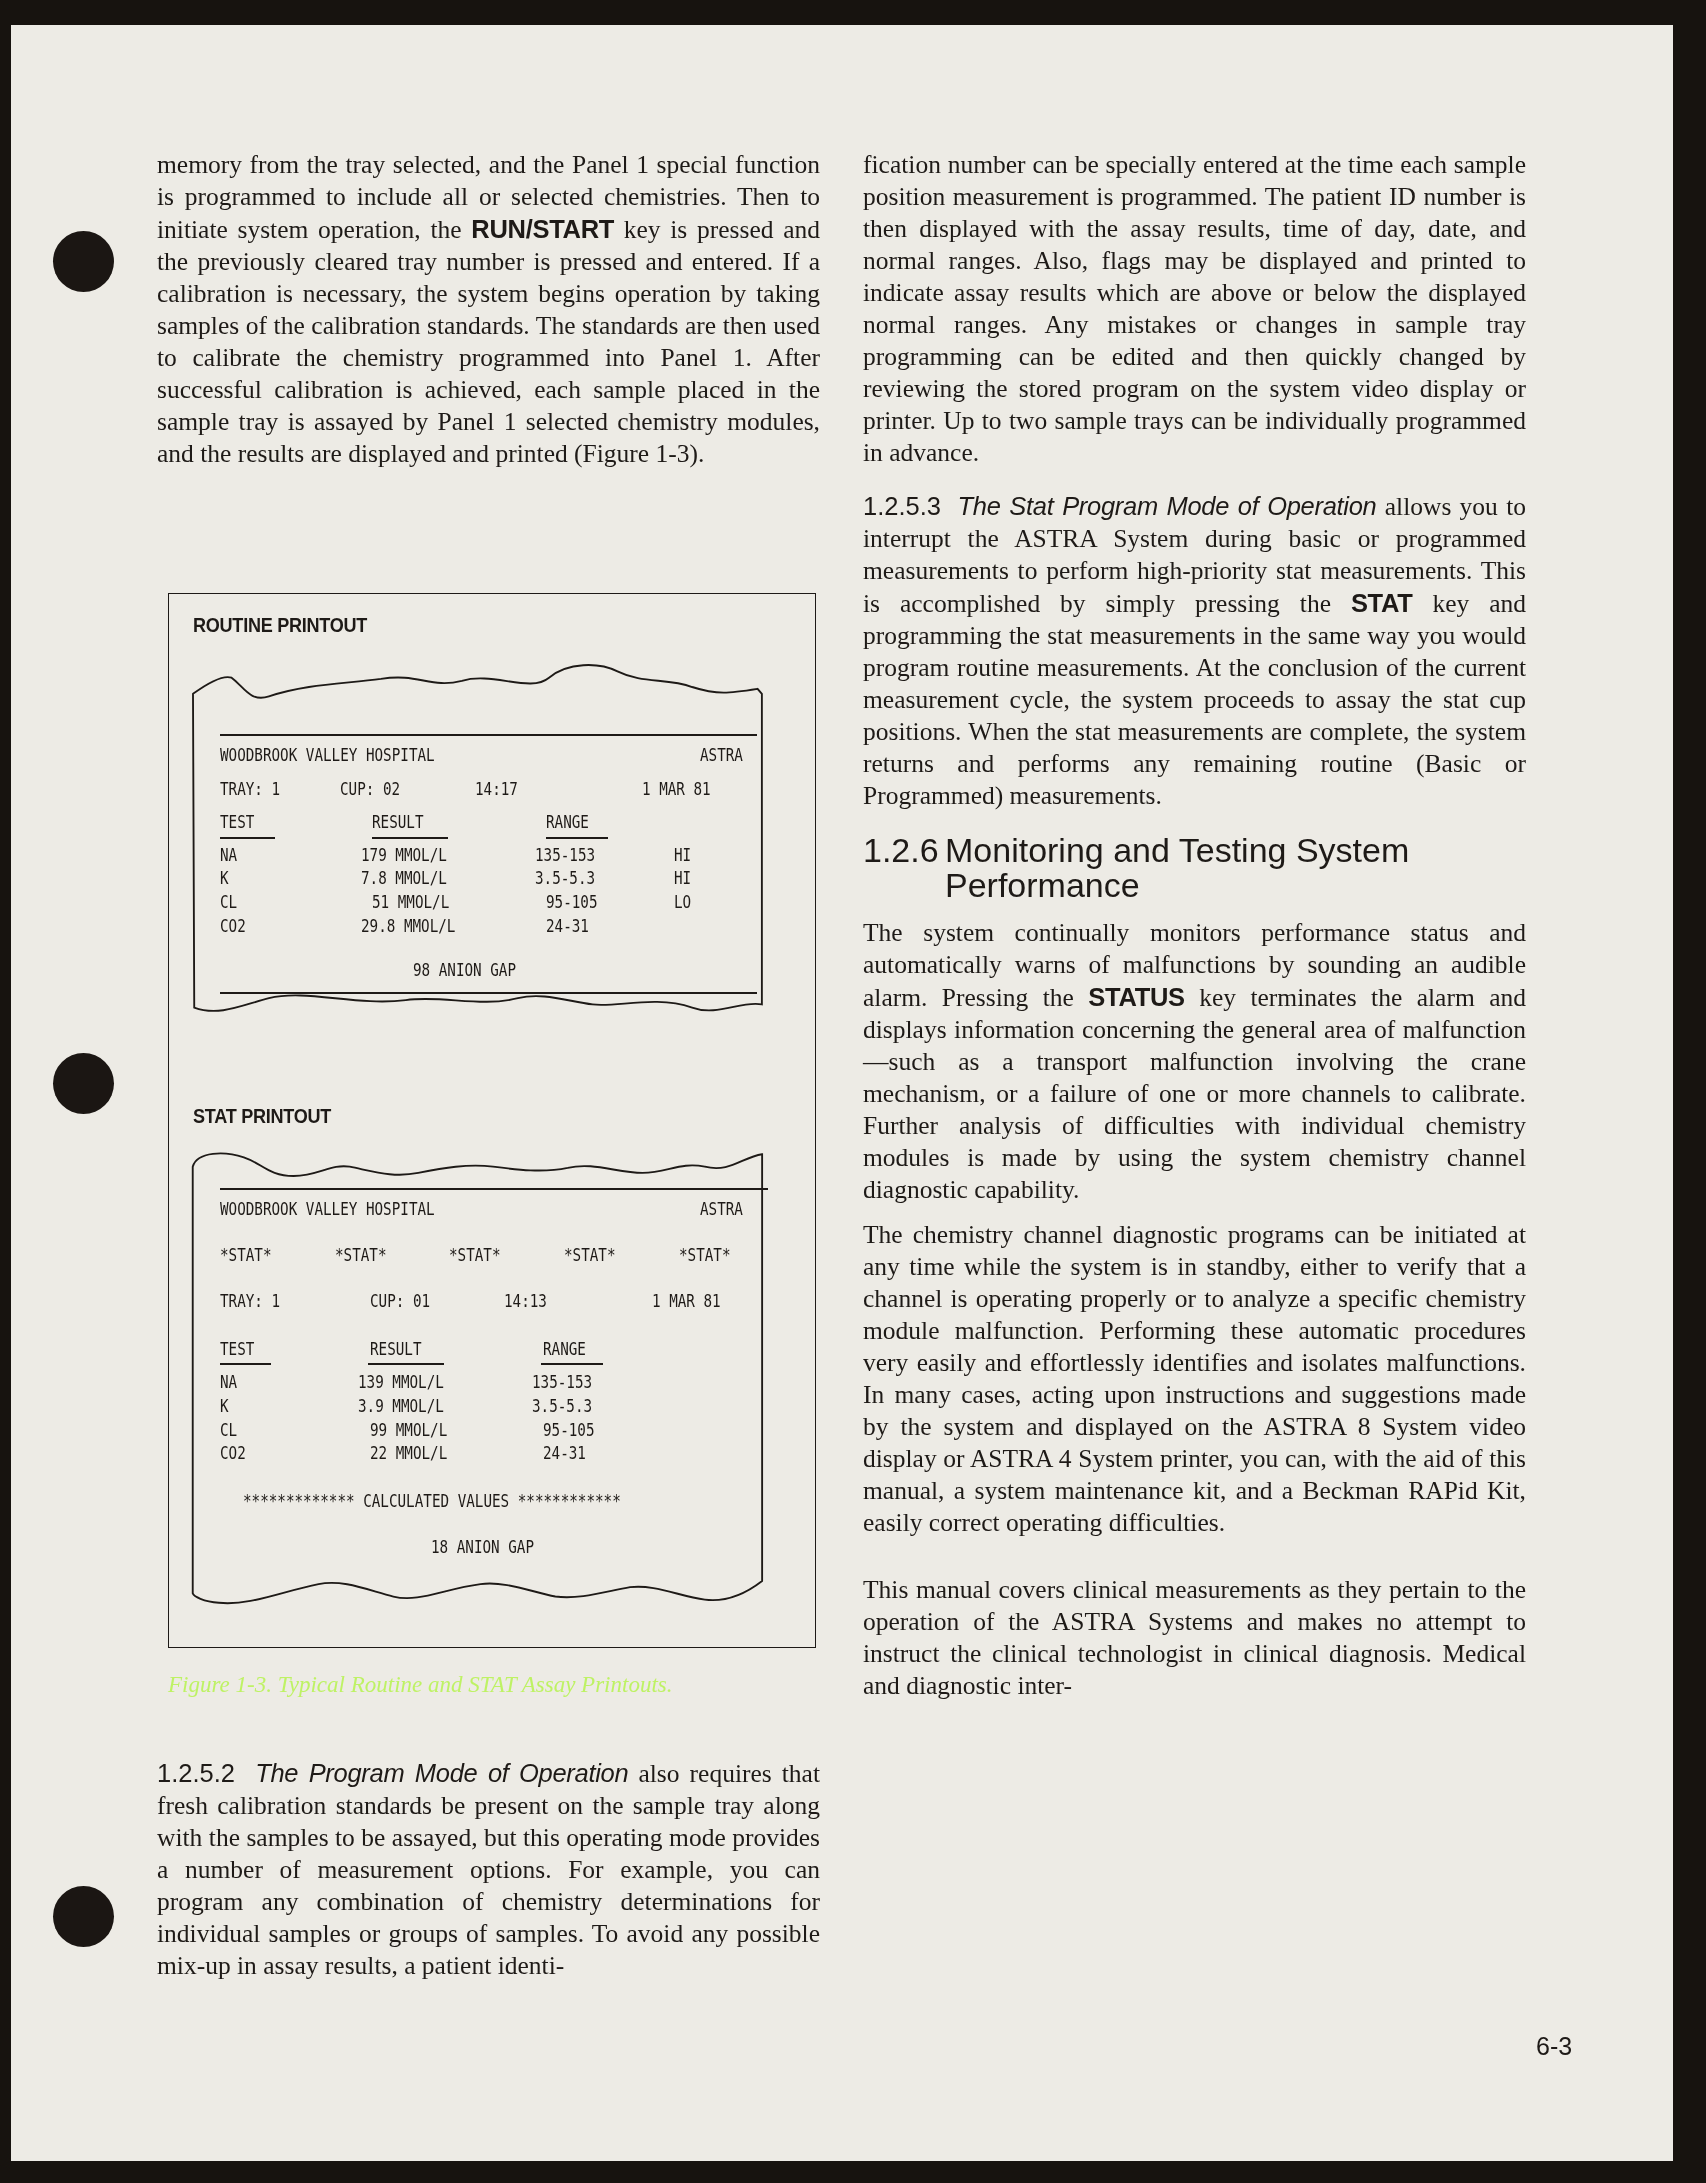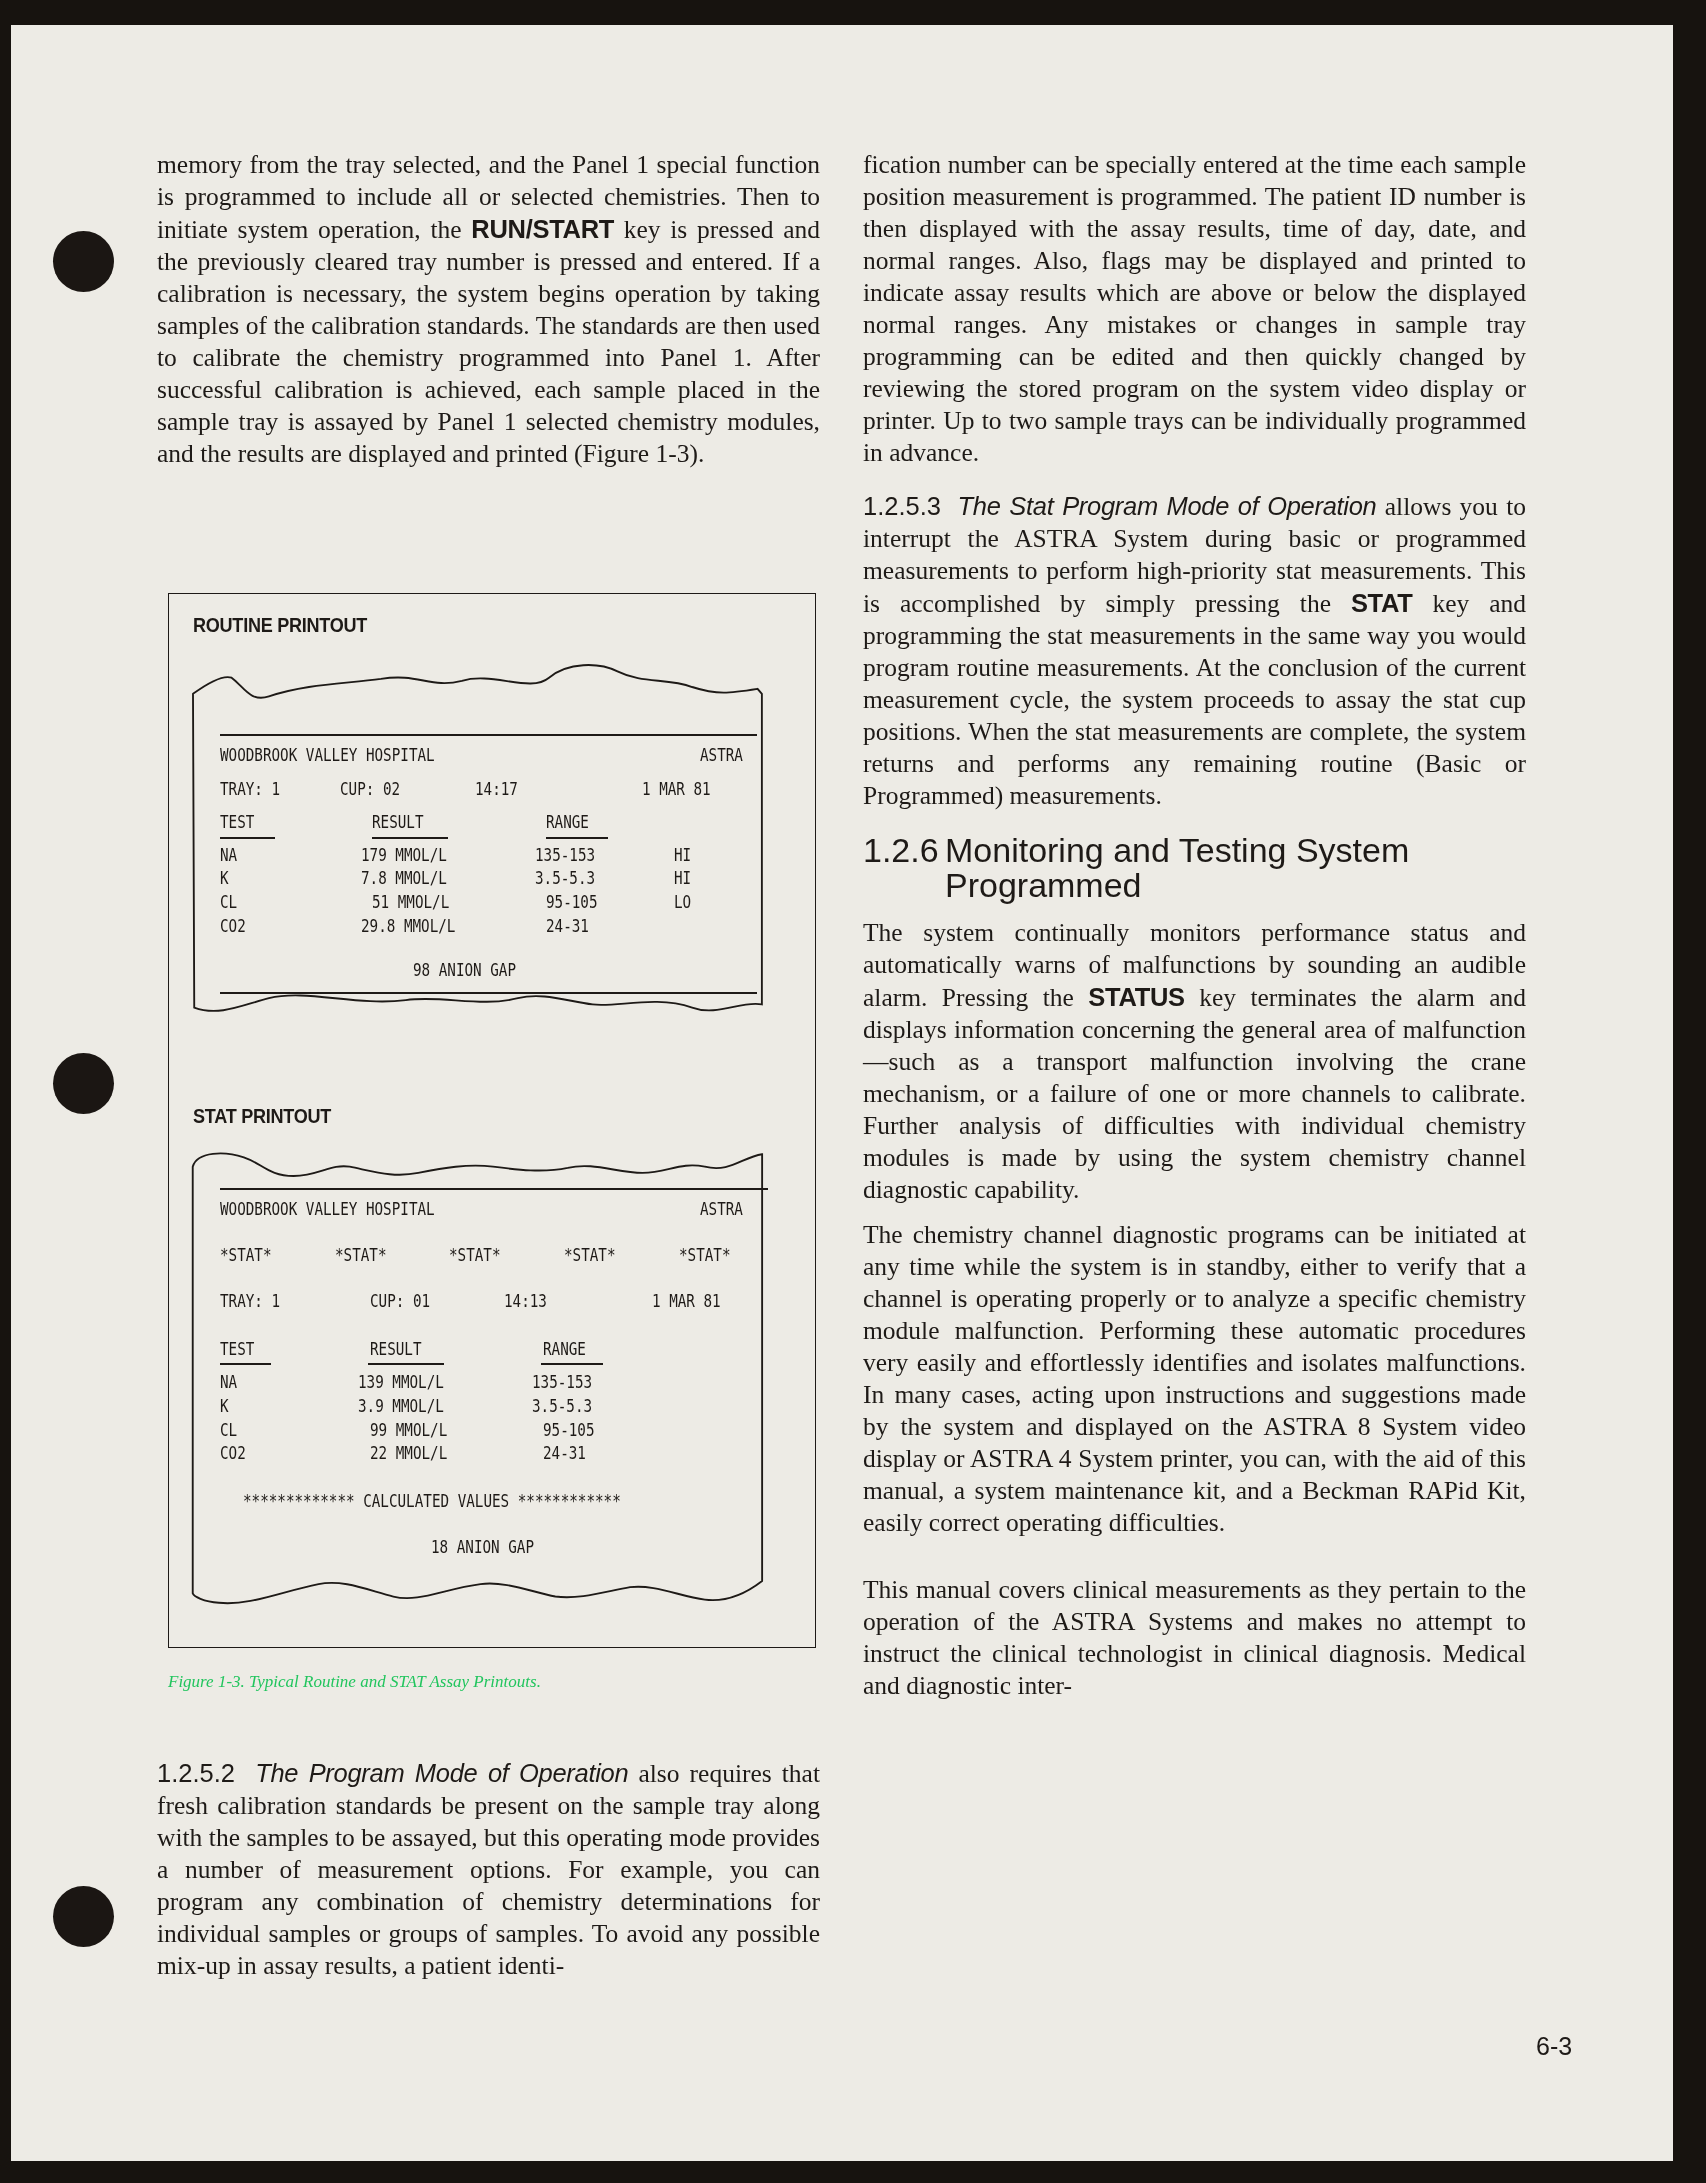--- a/index.html
+++ b/index.html
@@ -18,21 +18,21 @@
   .h2 .line2 { padding-left:82px; display:block; }
   .h3 .num { width:57px; }
   .h3 .line2 { padding-left:57px; }
   .figure { position:absolute; left:168px; top:593px; width:648px; height:1055px; border:1.9px solid #1e1a17; box-sizing:border-box; }
   .fig-title { position:absolute; left:24px; font-family:"Liberation Sans", sans-serif; font-weight:bold; font-size:21px; letter-spacing:-0.3px; transform:scaleX(0.86); transform-origin:left; color:#1e1a17; }
   .paper { position:absolute; left:0; width:648px; }
   .paper svg.outline { position:absolute; left:0; top:0; }
   .mono { font-family:"DejaVu Sans Mono", "Liberation Mono", monospace; font-size:17.4px; color:#1e1a17; transform:scaleX(0.82); transform-origin:left; white-space:pre; position:absolute; }
   .hr { position:absolute; height:1.9px; background:#1e1a17; left:51px; width:537px; }
   .ul { position:absolute; height:1.9px; background:#1e1a17; }
-  .caption { position:absolute; left:168px; top:1672px; font-family:"Liberation Serif", serif; font-style:italic; font-size:17px; color:#22c55e; }
+  .caption { position:absolute; left:168px; top:1672px; font-family:"Liberation Serif", serif; font-style:italic; font-size:23px; color:#bef264; }
   .pagenum { position:absolute; left:1536px; top:2032px; font-family:"Liberation Sans", sans-serif; font-size:25px; color:#1e1a17; }
   .gap { height:21px; }
   .gap-s { height:13.7px; }
 </style>
 </head>
 <body>
 
 <div class="page">
   <div class="hole" style="top:206px"></div>
   <div class="hole" style="top:1028px"></div>
@@ -134,21 +134,21 @@
   <p><span class="hnum">1.2.5.2</span>&nbsp; <span class="hit">The Program Mode of Operation</span><span> also requires that fresh calibration standards be present on the sample tray along with the samples to be assayed, but this operating mode provides a number of measurement options. For example, you can program any combination of chemistry determinations for individual samples or groups of samples. To avoid any possible mix-up in assay results, a patient identi-</span></p>
 </div>
 
 <div class="col right">
   <p>fication number can be specially entered at the time each sample position measurement is programmed. The patient ID number is then displayed with the assay results, time of day, date, and normal ranges. Also, flags may be displayed and printed to indicate assay results which are above or below the displayed normal ranges. Any mistakes or changes in sample tray programming can be edited and then quickly changed by reviewing the stored program on the system video display or printer. Up to two sample trays can be individually programmed in advance.</p>
   <div class="gap"></div>
   <p><span class="hnum">1.2.5.3</span>&nbsp; <span class="hit">The Stat Program Mode of Operation</span><span> allows you to interrupt the ASTRA System during basic or programmed measurements to perform high-priority stat measurements. This is accomplished by simply pressing the </span><span class="kw">STAT</span><span> key and programming the stat measurements in the same way you would program routine measurements. At the conclusion of the current measurement cycle, the system proceeds to assay the stat cup positions. When the stat measurements are complete, the system returns and performs any remaining routine (Basic or Programmed) measurements.</span></p>
   <div class="gap"></div>
   <div class="h2">
     <span class="num">1.2.6</span><span>Monitoring and Testing System</span>
-    <span class="line2">Programmed</span>
+    <span class="line2">Performance</span>
   </div>
   <div class="gap-s"></div>
   <p><span>The system continually monitors performance status and automatically warns of malfunctions by sounding an audible alarm. Pressing the </span><span class="kw">STATUS</span><span> key terminates the alarm and displays information concerning the general area of malfunction—such as a transport malfunction involving the crane mechanism, or a failure of one or more channels to calibrate. Further analysis of difficulties with individual chemistry modules is made by using the system chemistry channel diagnostic capability.</span></p>
   <div class="gap-s"></div>
   <p>The chemistry channel diagnostic programs can be initiated at any time while the system is in standby, either to verify that a channel is operating properly or to analyze a specific chemistry module malfunction. Performing these automatic procedures very easily and effortlessly identifies and isolates malfunctions. In many cases, acting upon instructions and suggestions made by the system and displayed on the ASTRA 8 System video display or ASTRA 4 System printer, you can, with the aid of this manual, a system maintenance kit, and a Beckman RAPid Kit, easily correct operating difficulties.</p>
   <div class="gap"></div>
   <div class="gap-s"></div>
   <p>This manual covers clinical measurements as they pertain to the operation of the ASTRA Systems and makes no attempt to instruct the clinical technologist in clinical diagnosis. Medical and diagnostic inter-</p>
 </div>
 

